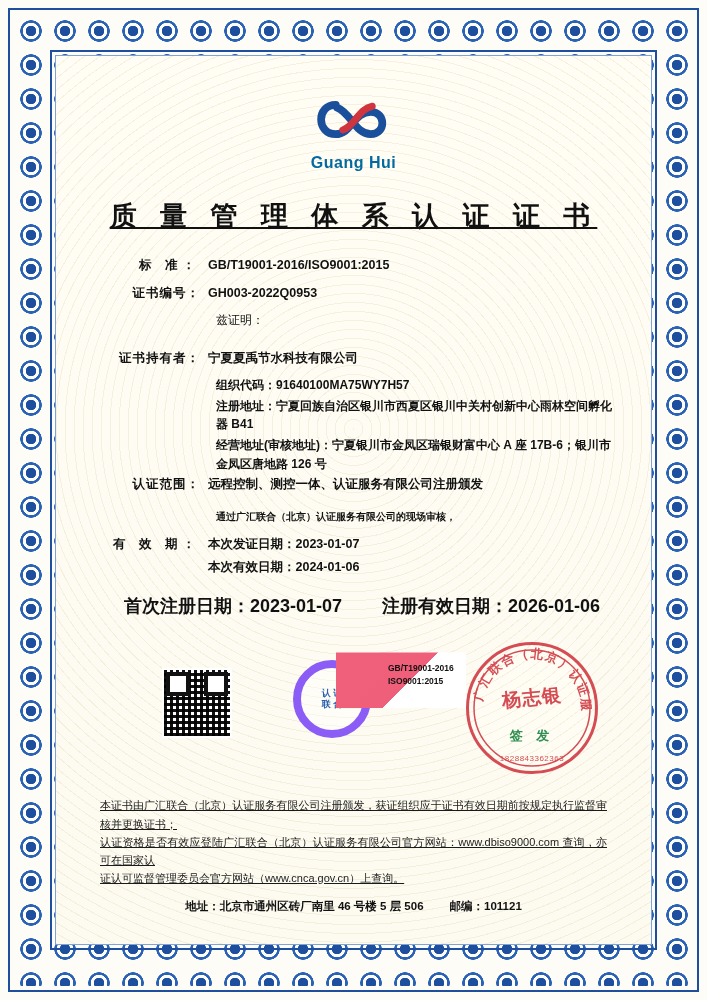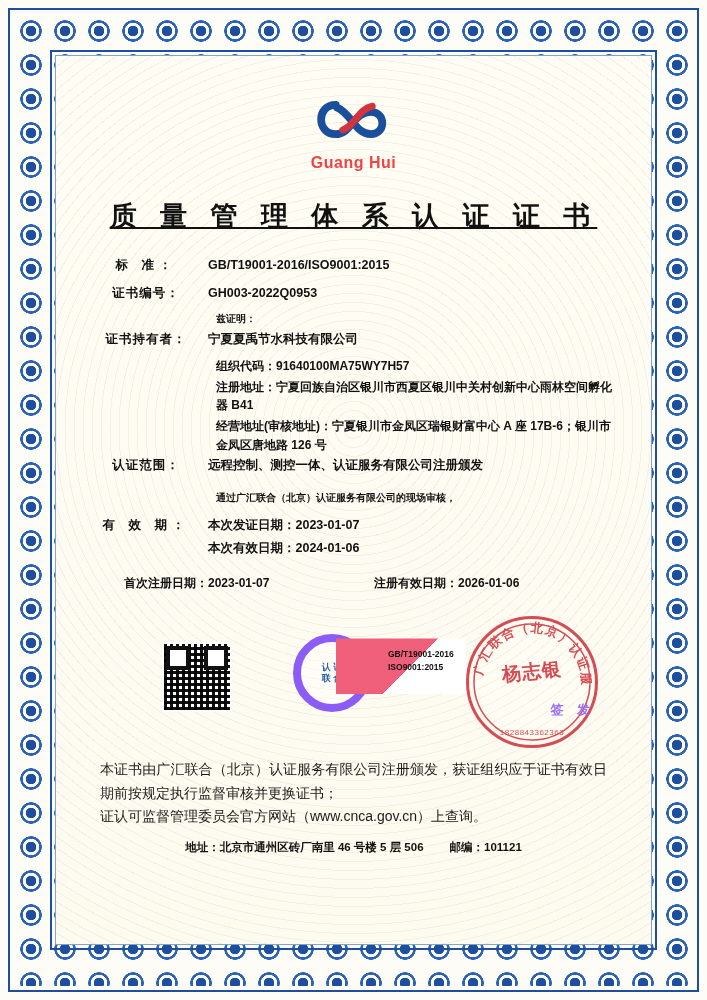--- a/index.html
+++ b/index.html
@@ -73,21 +73,21 @@
     margin-top: 18px;
     margin-bottom: 6px;
   }
   .logo-mark {
     width: 84px; height: 58px;
     margin: 0 auto;
   }
   .logo-text {
     font-size: 16px;
     font-weight: bold;
-    color: #ef4444;
+    color: #0369a1;
     letter-spacing: .5px;
     margin-top: 2px;
   }
   .cert-title {
     text-align: center;
     font-family: "DejaVu Sans", "Liberation Sans", sans-serif;
     font-size: 27px;
     font-weight: bold;
     letter-spacing: 7px;
     color: #111;
@@ -98,60 +98,61 @@
   .row {
     display: flex;
     align-items: flex-start;
     margin-bottom: 9px;
     font-size: 12.5px;
     line-height: 1.5;
   }
   .row .lbl {
     width: 112px;
     flex: 0 0 112px;
-    text-align: center;
+    text-align: right;
     font-weight: bold;
     letter-spacing: 1px;
     padding-left: 4px;
     box-sizing: border-box;
   }
   .row .val {
     flex: 1;
     font-weight: bold;
     padding-left: 8px;
   }
   .row.spaced .lbl { letter-spacing: 5px; }
   .sub-line {
     font-size: 12px;
     line-height: 1.55;
     padding-left: 128px;
     font-weight: bold;
     margin-bottom: 2px;
   }
   .tiny-note {
-    font-size: 10px;
-    font-weight: bold;
+    font-size: 12px;
+    font-weight: normal;
     padding-left: 128px;
-    margin-bottom: 4px;
+    margin-bottom: 20px;
   }
   .statement {
     font-size: 10px;
     font-weight: bold;
     padding-left: 128px;
     line-height: 1.7;
     margin: 14px 0 10px 0;
   }
   .validity-block .row { margin-bottom: 4px; }
 
   .reg-row {
     display: flex;
-    font-size: 12px;
+    font-size: 18px;
     font-weight: bold;
     margin-top: 18px;
     padding-left: 36px;
+    gap: 8px;
   }
   .reg-row .a { flex: 0 0 250px; }
   .reg-row .b { flex: 1; }
 
   
   .seal-area {
     position: relative;
     height: 150px;
     margin-top: 16px;
   }
@@ -186,21 +187,21 @@
     font-weight: bold;
     display: flex;
     flex-direction: column;
     align-items: center;
     justify-content: center;
     line-height: 1.25;
     background: rgba(255,255,255,0.4);
   }
   .pink-badge {
     position: absolute;
-    left: 248px; top: 30px;
+    left: 248px; top: 18px;
     width: 130px; height: 56px;
     background: linear-gradient(135deg, #f0607a 0%, #ef5f79 55%, #ffffff 55%, #ffffff 100%);
     clip-path: polygon(0 0, 100% 0, 100% 100%, 0 100%);
   }
   .pink-badge .txt {
     position: absolute;
     left: 52px; top: 10px;
     font-size: 8.5px;
     font-weight: bold;
     color: #111;
@@ -226,42 +227,43 @@
     text-align: center;
     font-family: "DejaVu Serif", serif;
     font-size: 19px;
     font-weight: bold;
     letter-spacing: 1px;
     transform: rotate(-6deg);
   }
   .red-seal .issue {
     position: absolute;
     left: 0; right: 0; bottom: 26px;
-    text-align: right;
+    text-align: center;
     font-size: 13px;
     font-weight: bold;
     letter-spacing: 5px;
-    color: #8b5cf6;
+    color: #15803d;
   }
   .red-seal .code {
     position: absolute;
     left: 0; right: 0; bottom: 8px;
     text-align: center;
     font-size: 8px;
     letter-spacing: .5px;
   }
 
   
   .footer {
-    margin-top: 0;
-    font-size: 14px;
+    margin-top: 12px;
+    font-size: 11px;
     line-height: 1.65;
     color: #1a1a1a;
     padding: 0 12px;
     text-align: justify;
+    text-decoration: underline;
   }
   .footer .line { display: block; }
   .footer-address {
     margin-top: 12px;
     text-align: center;
     font-size: 11.5px;
     font-weight: bold;
   }
   .footer-address .sep { display: inline-block; width: 26px; }
 </style>
@@ -370,20 +372,21 @@
           <polygon points="63,44 66.5,54 77,54 68.6,60.4 71.8,70.6 63,64.3 54.2,70.6 57.4,60.4 49,54 59.5,54" fill="#d0353f" opacity="0.0"></polygon>
         </svg>
         <div class="sig">杨志银</div>
         <div class="issue">签 发</div>
         <div class="code">1828843362363</div>
       </div>
     </div>
 
     <div class="footer">
       <span class="line">本证书由广汇联合（北京）认证服务有限公司注册颁发，获证组织应于证书有效日期前按规定执行监督审核并更换证书；</span>
+      <span class="line">认证资格是否有效应登陆广汇联合（北京）认证服务有限公司官方网站：www.dbiso9000.com 查询，亦可在国家认</span>
       <span class="line">证认可监督管理委员会官方网站（www.cnca.gov.cn）上查询。</span>
     </div>
 
     <div class="footer-address">
       <span>地址：</span><span>北京市通州区砖厂南里 46 号楼 5 层 506</span><span class="sep"></span><span>邮编：</span><span>101121</span>
     </div>
 
   </div>
 </div>
 

